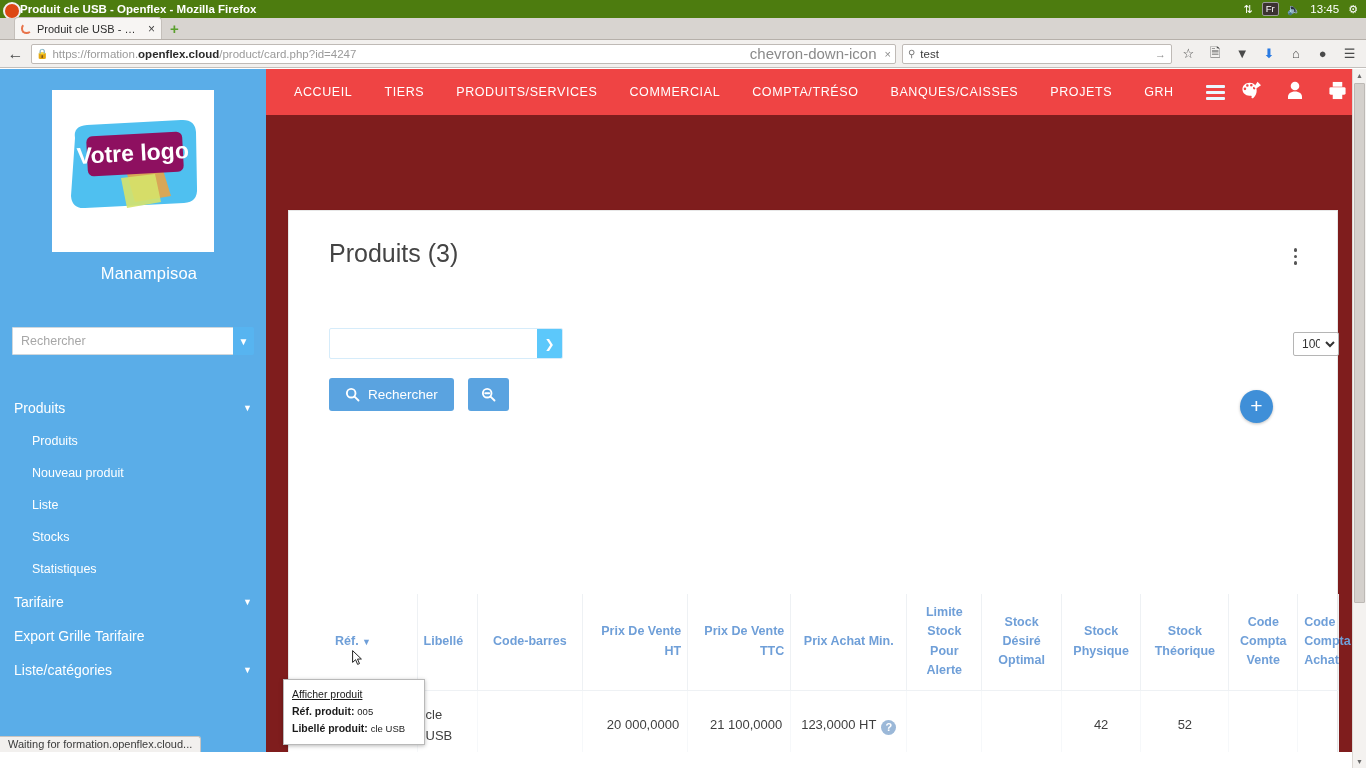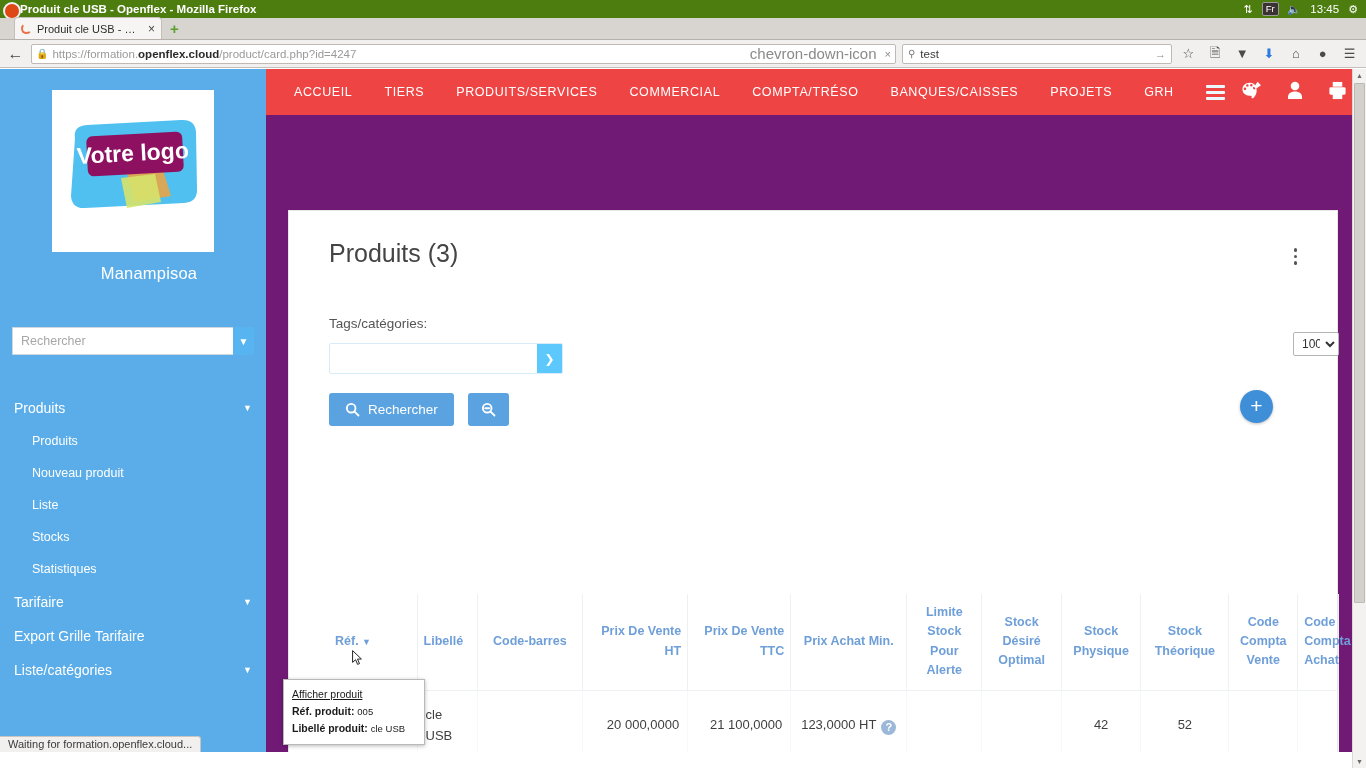--- a/index.html
+++ b/index.html
@@ -158,21 +158,21 @@
   }
   #burger span { display:block; width: 19px; height: 3px; background: #eaf7ff; border-radius: 1px;}
   #nav-right {
     margin-left: auto; display: flex; align-items: center; gap: 24px; padding-right: 24px;
   }
   .nav-ico { color: #ffffff; font-size: 19px; line-height: 1; }
 
   
   #content {
     position: absolute; left: 266px; top: 46px; width: 1092px; height: 637px;
-    background: #701a75; overflow: hidden;
+    background: #7f1d1d; overflow: hidden;
   }
   #card {
     position: absolute; left: 22px; top: 95px; width: 1050px; height: 560px;
     background: #ffffff; border: 1px solid #e7e7e7; border-bottom: none;
     box-shadow: 0 1px 2px rgba(0,0,0,.06);
   }
   #card-head { padding: 28px 40px 0 40px; display: flex; align-items: flex-start; }
   #page-title { font-size: 25px; color: #444; font-weight: normal; }
   #kebab { margin-left: auto; display: flex; flex-direction: column; gap: 3px; padding-top: 9px;}
   #kebab i { width: 3.5px; height: 3.5px; background: #555; border-radius: 50%; display: block;}
@@ -409,21 +409,20 @@
           </div>
       </div>
 
       <div id="perpage-wrap">
         <select id="perpage">
           <option>1000</option>
         </select>
       </div>
 
       <div id="filter-area">
-        <div id="tags-label">Tags/catégories:</div>
         <div id="tags-select">
           <div class="field"></div>
           <div class="dd">❯</div>
         </div>
         <div id="btn-row">
           <button class="btn-blue">
             <svg width="15" height="15" viewBox="0 0 16 16" fill="none" stroke="#fff" stroke-width="2">
                 <circle cx="6.6" cy="6.6" r="4.6"></circle>
                 <path d="M10.2 10.2L14.4 14.4" stroke-linecap="round"></path>
               </svg>

